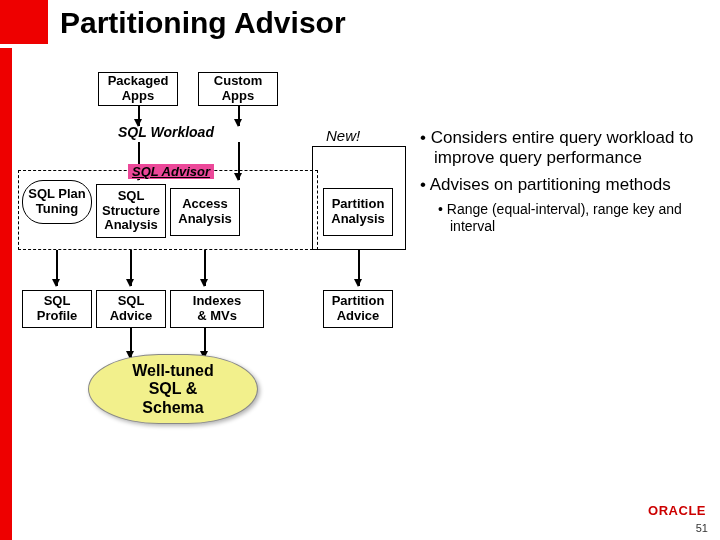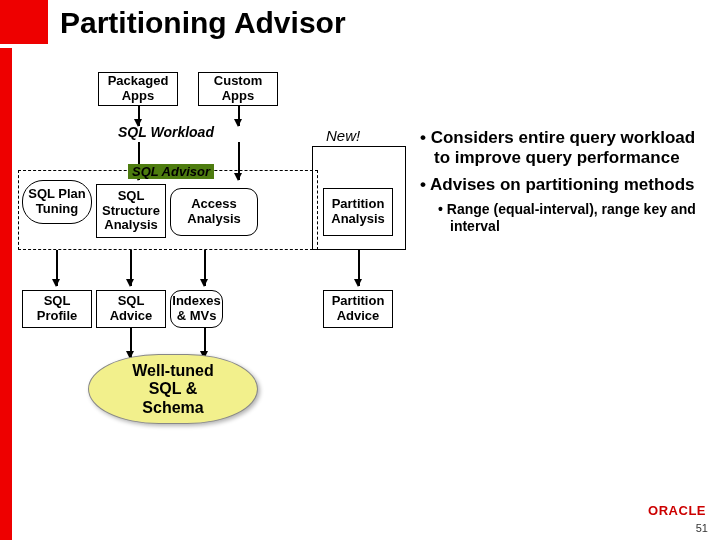--- a/index.html
+++ b/index.html
@@ -11,21 +11,21 @@
   .diagram { position: absolute; left: 18px; top: 72px; width: 400px; height: 380px; }
   .box { position: absolute; border: 1.5px solid #000; text-align: center; font-weight: bold; font-size: 13px; display: flex; align-items: center; justify-content: center; background: #fff; }
   .box.multi { flex-direction: column; line-height: 1.15; }
   .label { position: absolute; font-style: italic; font-weight: bold; font-size: 14px; }
   .advisor-frame { position: absolute; border: 1px dashed #000; }
   .new { position: absolute; font-style: italic; font-size: 15px; }
   .arrow { position: absolute; width: 1.5px; background: #000; }
   .arrow::after { content: ''; position: absolute; bottom: -1px; left: -4px; border-left: 4.5px solid transparent; border-right: 4.5px solid transparent; border-top: 8px solid #000; }
   .blob { position: absolute; background: #f2f08c; border: 1.5px solid #888; border-radius: 50% / 60%; box-shadow: 2px 2px 4px rgba(0,0,0,.3); }
   .blob-text { position: absolute; font-weight: bold; font-size: 16px; text-align: center; line-height: 1.15; }
-  .bullets { position: absolute; left: 420px; top: 128px; width: 290px; font-size: 17px; line-height: 1.2; font-weight: bold; }
+  .bullets { position: absolute; left: 420px; top: 128px; width: 290px; font-size: 17px; line-height: 1.2; }
   .bullets ul { list-style: none; }
   .bullets li.l1 { margin-bottom: 6px; padding-left: 14px; text-indent: -14px; }
   .bullets li.l1::before { content: '• '; color: #000; }
   .bullets li.l2 { font-size: 14px; padding-left: 30px; text-indent: -12px; margin: 2px 0; }
   .bullets li.l2::before { content: '• '; }
   .pagenum { position: absolute; right: 12px; bottom: 6px; font-size: 11px; color: #333; }
   .logo { position: absolute; right: 14px; bottom: 22px; font-size: 13px; font-weight: bold; color: #c00; letter-spacing: .5px; }
 </style>
 </head>
 <body>
@@ -49,32 +49,32 @@
   <div class="arrow" style="left:220px; top:34px; height:20px;"></div>
 
   <div class="label" style="left:100px; top:52px;">SQL Workload</div>
 
   <div class="new" style="left:308px; top:55px;">New!</div>
 
   <div class="arrow" style="left:120px; top:70px; height:38px;"></div>
   <div class="arrow" style="left:220px; top:70px; height:38px;"></div>
 
   <div class="advisor-frame" style="left:0; top:98px; width:300px; height:80px;"></div>
-  <div class="label" style="left:110px; top:92px; background:#4d7c0f; padding:0 4px; font-size:13px;">SQL Advisor</div>
+  <div class="label" style="left:110px; top:92px; background:#ec4899; padding:0 4px; font-size:13px;text-decoration:underline;">SQL Advisor</div>
 
   <div class="box multi" style="left:4px; top:108px; width:70px; height:44px;border-radius:21px;">
       <span style="white-space:pre-line;">SQL Plan
 Tuning</span>
     </div>
   <div class="box multi" style="left:78px; top:112px; width:70px; height:54px;">
       <span style="white-space:pre-line;">SQL
 Structure
 Analysis</span>
     </div>
-  <div class="box multi" style="left:152px; top:116px; width:88px; height:48px;border-radius:11px;">
+  <div class="box multi" style="left:152px; top:116px; width:70px; height:48px;">
       <span style="white-space:pre-line;">Access
 Analysis</span>
     </div>
   <div class="box multi" style="left:305px; top:116px; width:70px; height:48px;">
       <span style="white-space:pre-line;">Partition
 Analysis</span>
     </div>
 
   <div style="position:absolute; left:294px; top:74px; width:94px; height:104px; border:1px solid #000;"></div>
 
@@ -84,21 +84,21 @@
   <div class="arrow" style="left:340px; top:178px; height:36px;"></div>
 
   <div class="box multi" style="left:4px; top:218px; width:70px; height:38px;">
       <span style="white-space:pre-line;">SQL
 Profile</span>
     </div>
   <div class="box multi" style="left:78px; top:218px; width:70px; height:38px;">
       <span style="white-space:pre-line;">SQL
 Advice</span>
     </div>
-  <div class="box multi" style="left:152px; top:218px; width:53px; height:38px;border-radius:11px;">
+  <div class="box multi" style="left:152px; top:218px; width:94px; height:38px;">
       <span style="white-space:pre-line;">Indexes
 &amp; MVs</span>
     </div>
   <div class="box multi" style="left:305px; top:218px; width:70px; height:38px;">
       <span style="white-space:pre-line;">Partition
 Advice</span>
     </div>
 
   <div class="arrow" style="left:112px; top:256px; height:30px;"></div>
   <div class="arrow" style="left:186px; top:256px; height:30px;"></div>

